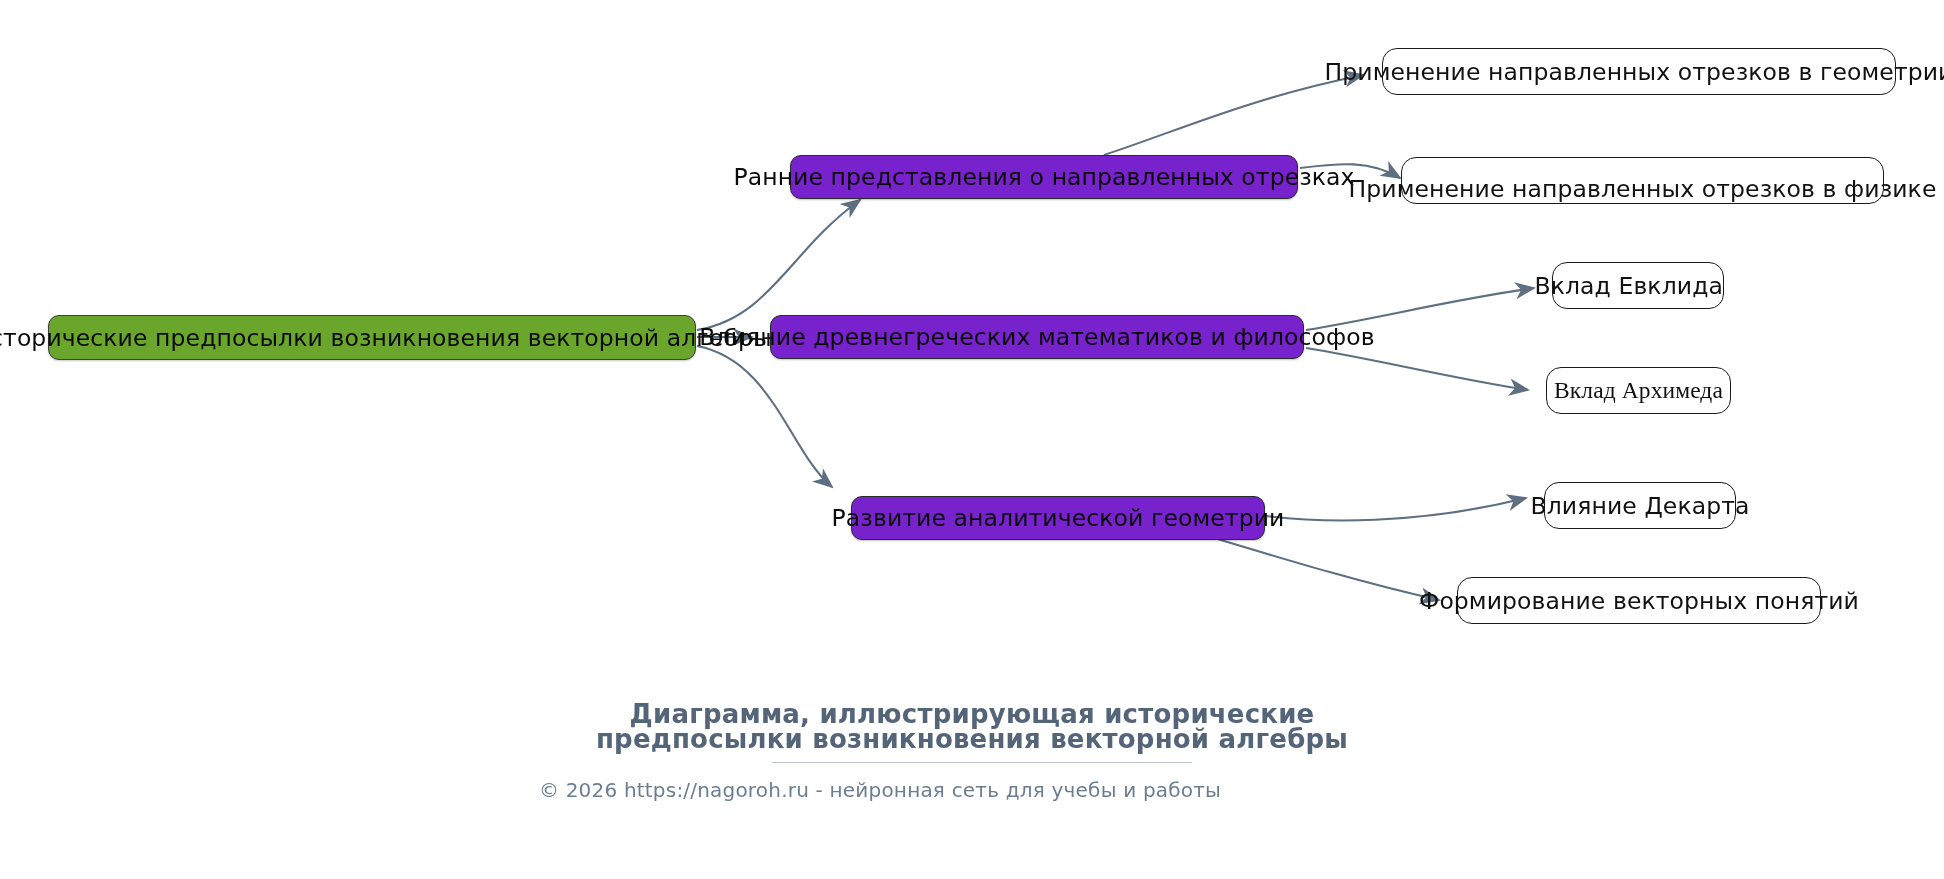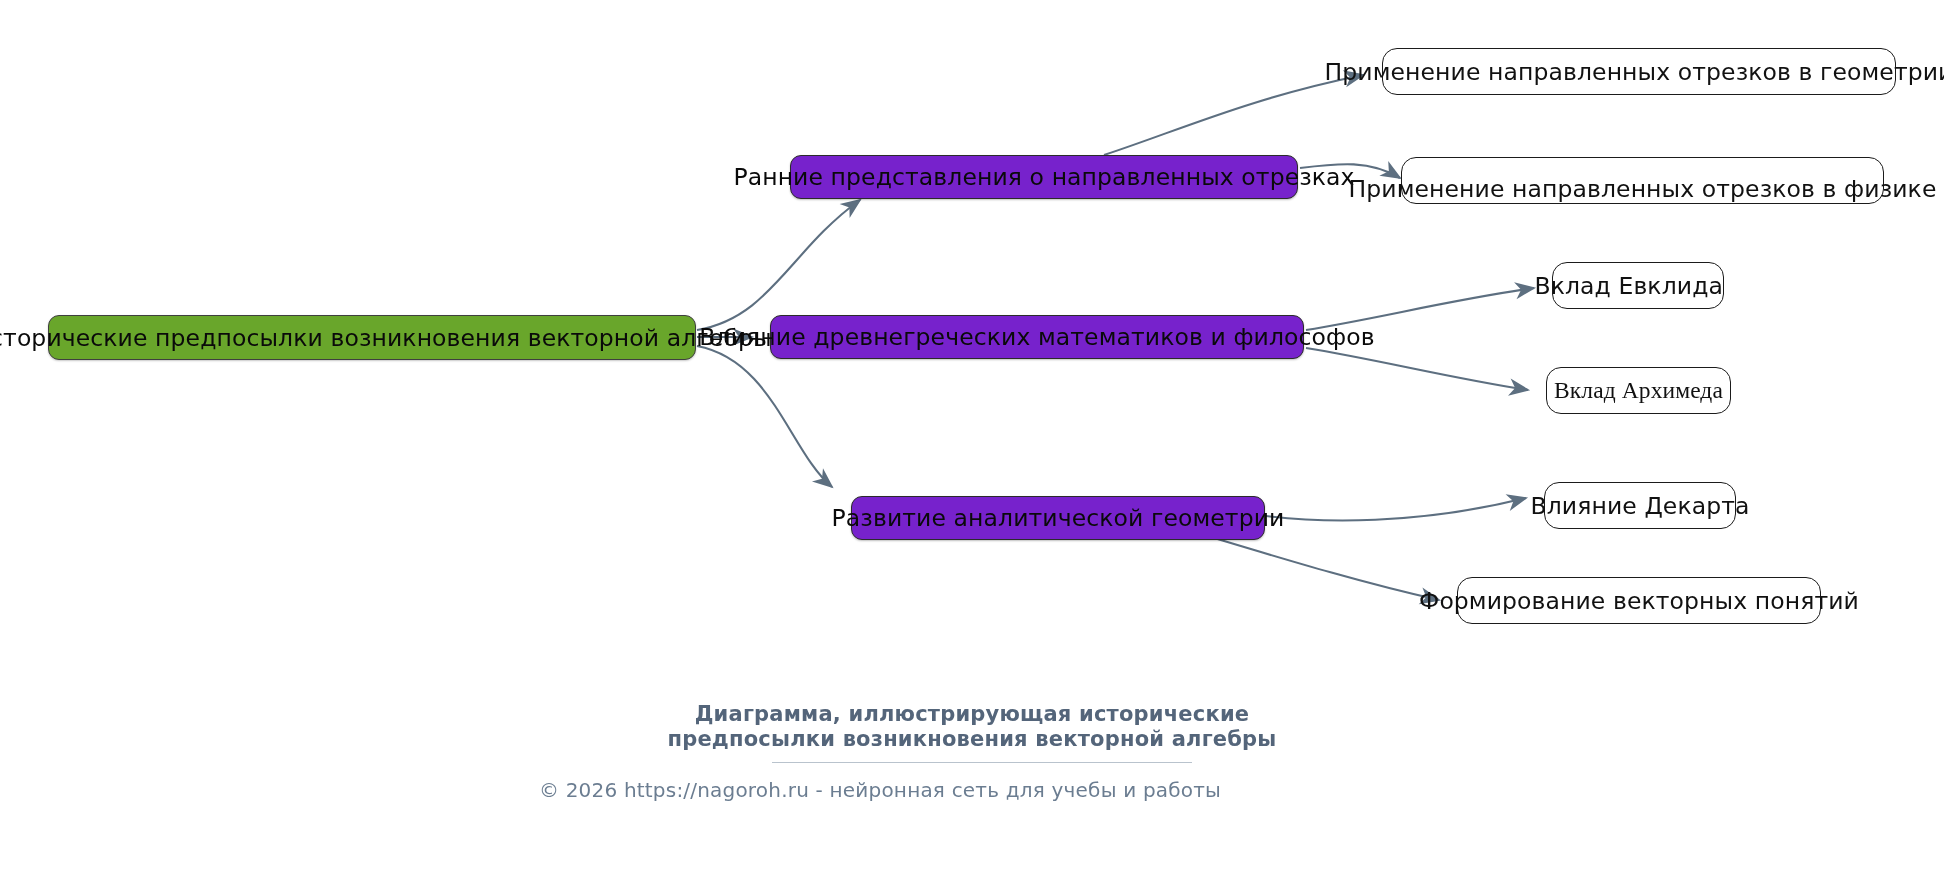--- a/index.html
+++ b/index.html
@@ -60,21 +60,21 @@
     border-radius: 15px;
   }
   #caption {
     position: absolute;
     left: 0;
     top: 702px;
     width: 1944px;
     text-align: center;
     color: #54657a;
     font-weight: bold;
-    font-size: 21px;
+    font-size: 26px;
     line-height: 25px;
     letter-spacing: 0.2px;
   }
   #footer-divider {
     position: absolute;
     left: 772px;
     top: 762px;
     width: 420px;
     height: 1px;
     background: #b9c3cd;

